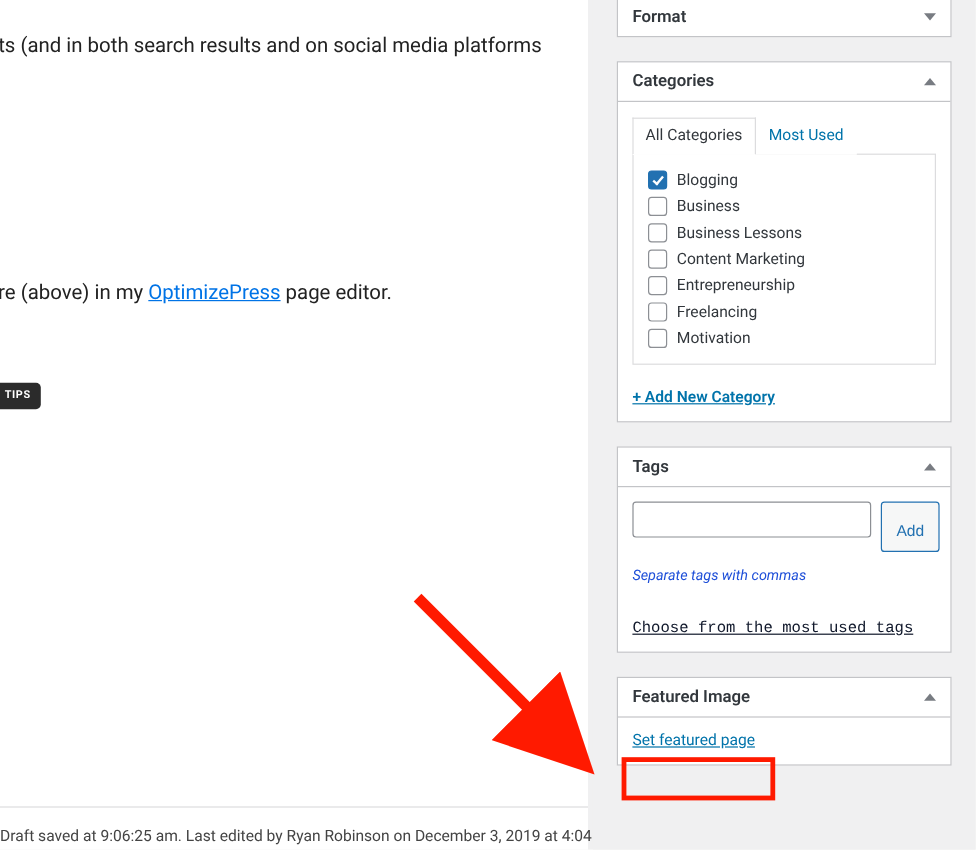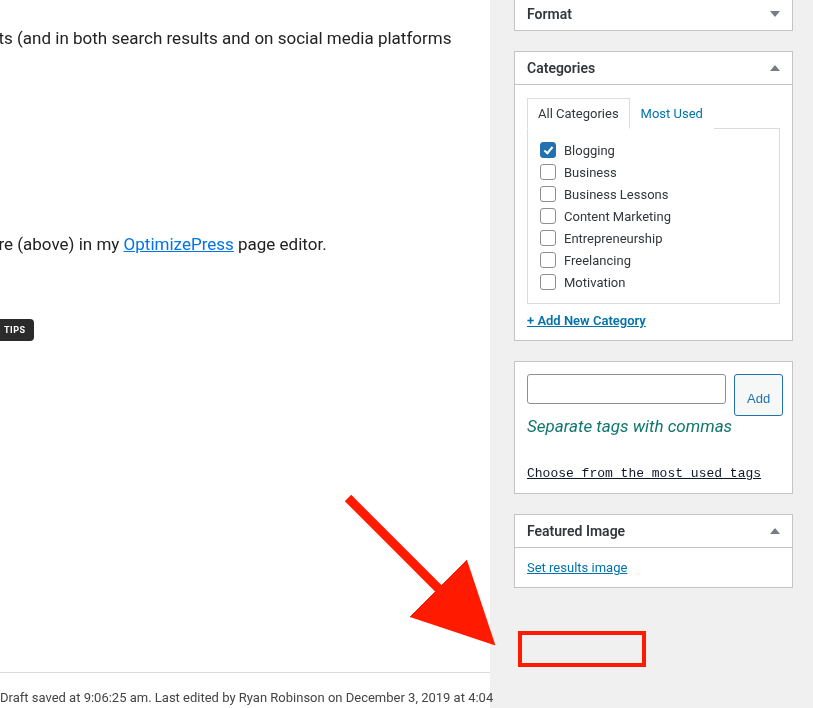--- a/index.html
+++ b/index.html
@@ -141,21 +141,21 @@
     .cat-checkbox.checked::after {
       content: "";
       width: 3px; height: 7px;
       border: solid #fff;
       border-width: 0 2px 2px 0;
       transform: rotate(40deg);
       margin-top: -2px;
     }
     .add-category-link {
       display: block;
-      margin-top: 9px;
+      margin-top: 20px;
       color: #0073aa;
       font-size: 13px;
       font-weight: 600;
       text-decoration: underline;
       cursor: pointer;
     }
 
     
     .tags-input-row { display: flex; gap: 8px; }
     .tags-input {
@@ -170,23 +170,24 @@
       border: 1px solid #2271b1;
       color: #2271b1;
       background: #f6f7f7;
       border-radius: 3px;
       padding: 16px 12px;
       height: 42px;
       font-size: 13px;
       cursor: pointer;
     }
     .tags-hint {
-      font-size: 17px;
+      margin-top: 12px;
+      font-size: 12px;
       font-style: italic;
-      color: #0f766e;
+      color: #1d4ed8;
     }
     .tags-choose-link {
       display: block;
       margin-top: 30px;
       color: #0f172a;
       font-size: 13px;
       text-decoration: underline;
       cursor: pointer;
       font-family: Liberation Mono, monospace;
     }
@@ -269,37 +270,41 @@
           <label class="cat-item">
             <span class="cat-checkbox"></span>
             <span>Motivation</span>
           </label>
         </div>
       <a class="add-category-link">+ Add New Category</a>
     </div>
   </div>
 
   <div class="panel">
+    <div class="panel-header">
+      <span>Tags</span>
+      <span class="toggle-arrow up"></span>
+    </div>
     <div class="panel-body">
       <div class="tags-input-row">
         <input class="tags-input" type="text" style="">
         <button class="tags-add-btn">Add</button>
       </div>
       <div class="tags-hint">Separate tags with commas</div>
       <a class="tags-choose-link">Choose from the most used tags</a>
     </div>
   </div>
 
   <div class="panel">
     <div class="panel-header">
       <span>Featured Image</span>
       <span class="toggle-arrow up"></span>
     </div>
     <div class="panel-body">
-      <a class="set-featured-link">Set results image</a>
+      <a class="set-featured-link">Set featured page</a>
     </div>
   </div>
 
 </div>
 
 <svg class="arrow-overlay" style="left:336px; top:488px; width:170px; height:170px;" viewBox="0 0 170 170">
   <defs>
     <marker id="ah" viewBox="0 0 10 10" refX="8" refY="5" markerWidth="9" markerHeight="9" orient="auto-start-reverse">
       <path d="M0,0 L10,5 L0,10 Z" fill="#ff1a00"></path>
     </marker>

